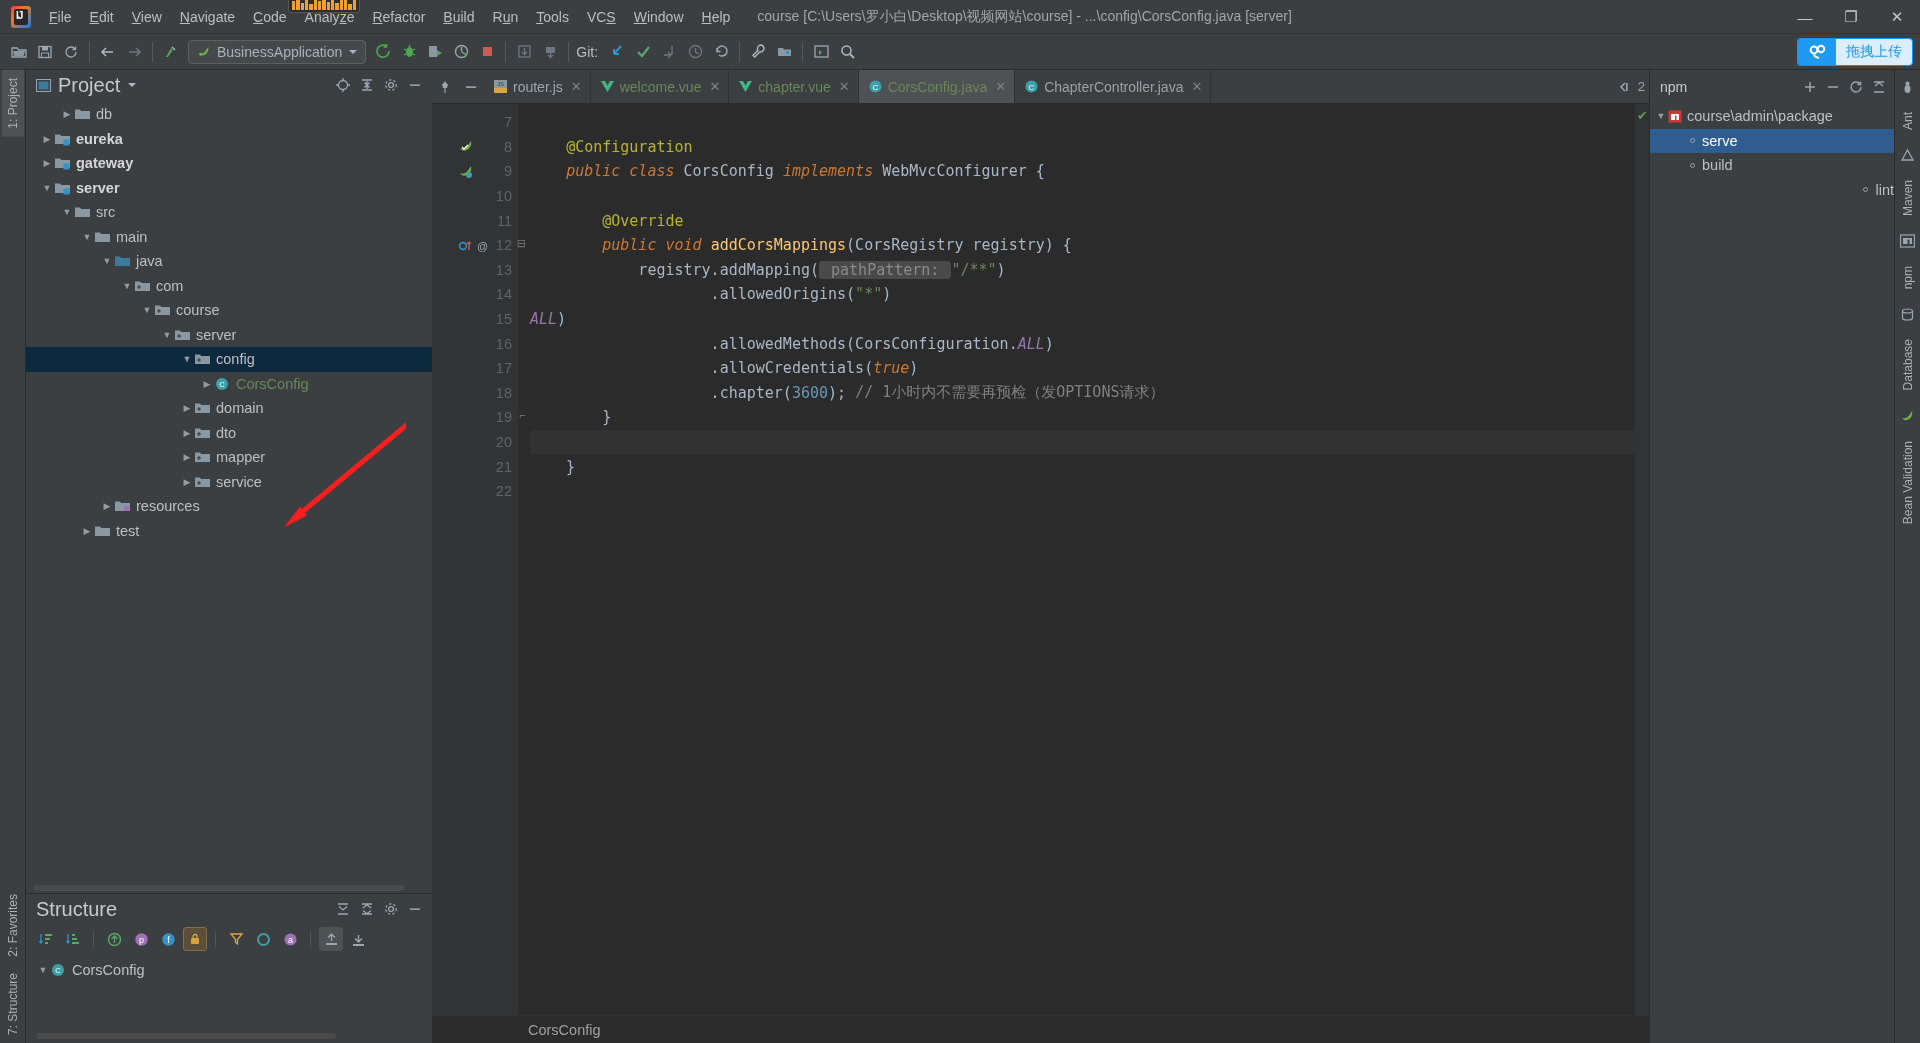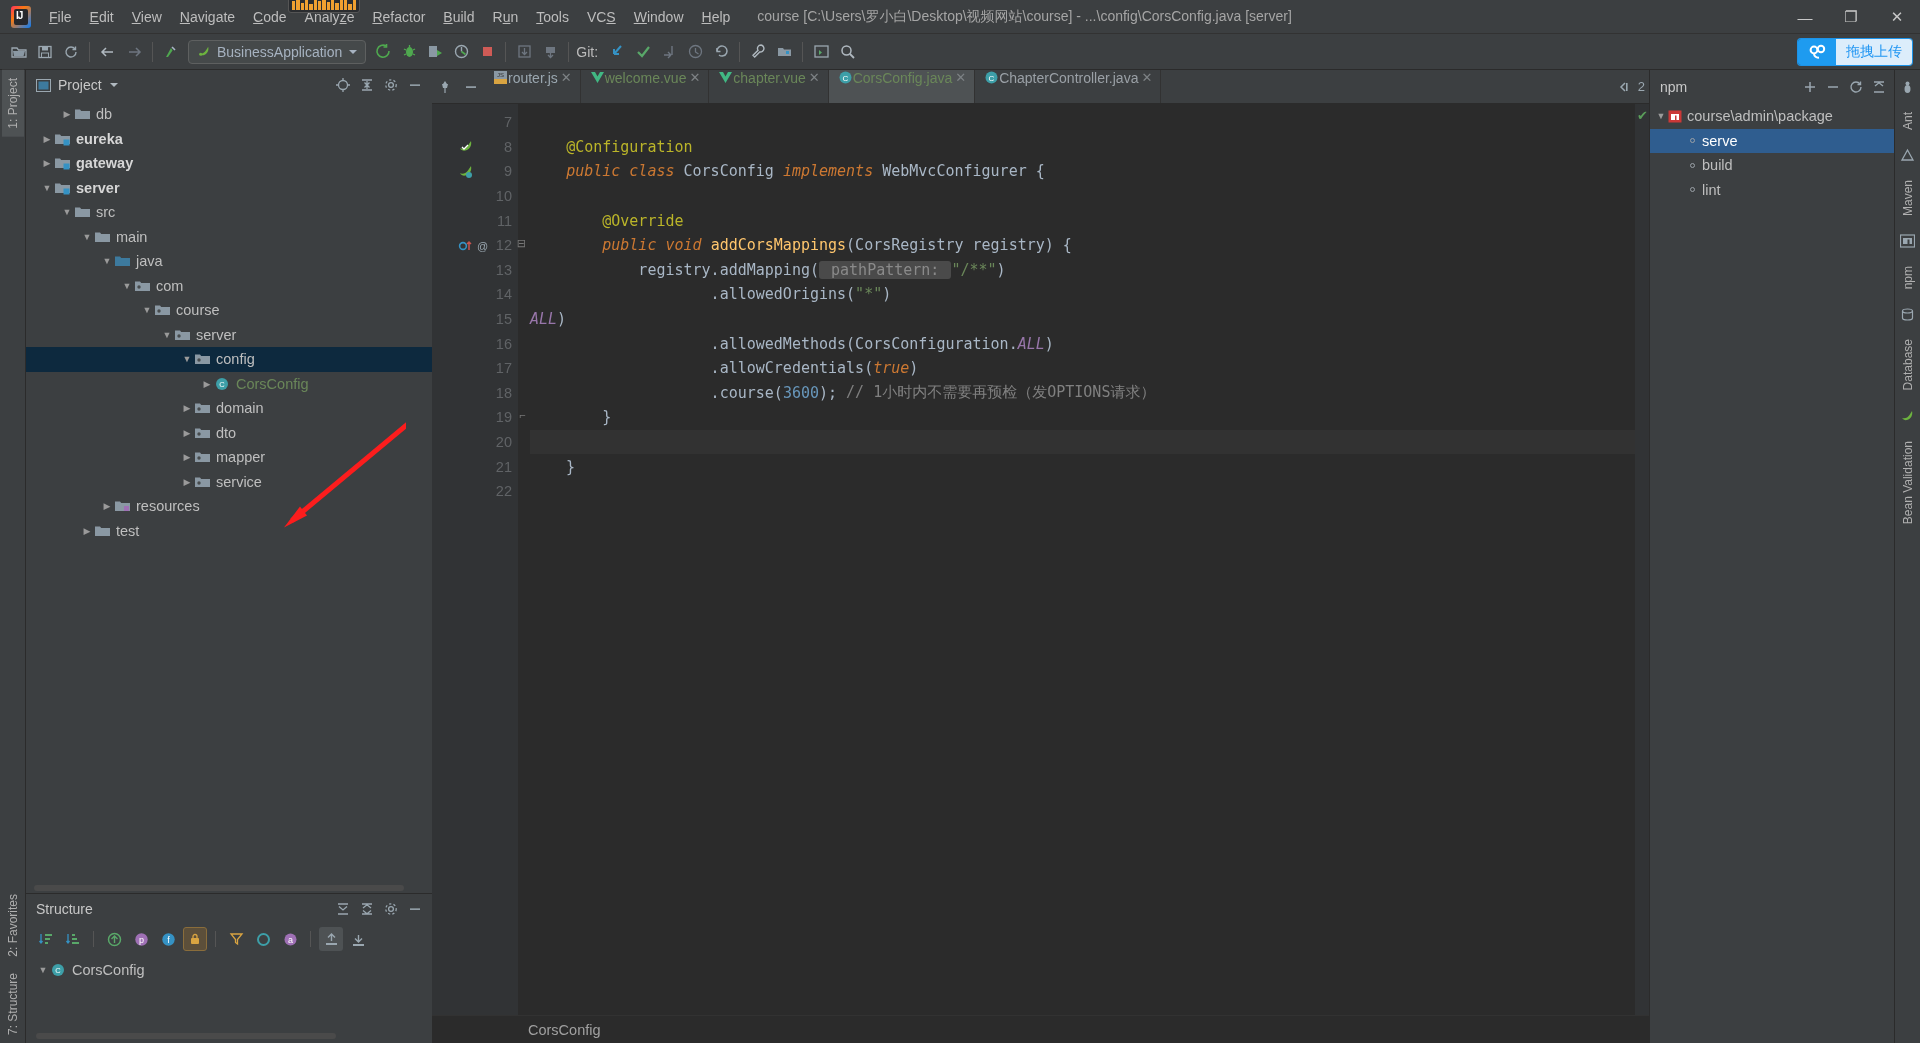--- a/index.html
+++ b/index.html
@@ -54,21 +54,21 @@
             border-right:1px solid #2b2b2b; flex:none; }
   .vstrip.right { border-right:none;border-left:1px solid #2b2b2b; }
   .vtab { writing-mode:vertical-rl; transform:rotate(180deg); padding:8px 4px; font-size:12px; color:#b0b0b0;
           white-space:nowrap; cursor:default; }
   .vtab.sel { background:#4e5254; }
   .vic { width:22px;height:22px;margin:6px 0;display:flex;align-items:center;justify-content:center;color:#a8a8a8;}
 
   
   #leftpanel { width:406px; background:#3c3f41; display:flex; flex-direction:column; flex:none;}
   .panel-head { height:30px; display:flex;align-items:center; padding:0 6px 0 10px; }
-  .panel-head .ttl{ color:#c8c8c8;font-size:14px; }
+  .panel-head .ttl{ color:#c8c8c8;font-size:20px; }
   .panel-head .acts{ margin-left:auto; display:flex; gap:2px; }
   .phbtn{width:22px;height:22px;display:flex;align-items:center;justify-content:center;color:#9aa0a6;}
   #tree { flex:1; overflow:hidden; position:relative; padding-top:2px; }
   .row { height:24.5px; display:flex; align-items:center; font-size:14.5px; color:#bfbfbf; white-space:nowrap;}
   .row.sel { background:#0d293e; }
   .arrow { width:14px;height:14px;display:flex;align-items:center;justify-content:center;flex:none;color:#9a9a9a;font-size:9px;}
   .fico { width:17px;height:14px;margin-right:5px;flex:none;position:relative;}
   .bold { font-weight:bold; color:#d6d6d6;}
   .green { color:#6a8759; }
   #treescroll{position:absolute;bottom:2px;left:8px;width:370px;height:6px;background:#4a4a4a;border-radius:3px;}
@@ -79,21 +79,21 @@
   
   #structure { height:150px; border-top:1px solid #2b2b2b; background:#3c3f41; display:flex;flex-direction:column;}
   #struct-tools{height:30px;display:flex;align-items:center;gap:3px;padding:0 8px;}
   .sbtn{width:24px;height:24px;border-radius:3px;display:flex;align-items:center;justify-content:center;font-size:12px;color:#cfcfcf;}
   #struct-list{flex:1;padding-top:4px;position:relative;}
 
   
   #editorwrap { flex:1; display:flex; flex-direction:column; min-width:0; background:#2b2b2b;}
   #tabrow { height:34px; background:#3c3f41; display:flex; align-items:stretch; border-bottom:1px solid #2b2b2b;}
   .tabbtn{width:26px;display:flex;align-items:center;justify-content:center;color:#9aa0a6;flex:none;}
-  .etab { display:flex;align-items:flex-start;padding:0 8px 0 9px;font-size:14px;color:#9aa0a6;
+  .etab { display:flex;align-items:center;gap:5px;padding:0 8px 0 9px;font-size:14px;color:#9aa0a6;
           cursor:default; white-space:nowrap; border-right:1px solid #323232;}
   .etab.active{ background:#4e5254; }
   .etab .x{color:#7d8285;font-size:13px;margin-left:3px;}
   #tabright{margin-left:auto;display:flex;align-items:center;gap:2px;padding-right:4px;}
 
   #codearea { flex:1; display:flex; position:relative; overflow:hidden; background:#2b2b2b;}
   #gutter { width:86px; background:#313335; flex:none; padding-top:6px; position:relative;}
   .gline { height:24.6px; display:flex;align-items:center;justify-content:flex-end;
            padding-right:6px; font-size:14.5px; color:#606366; }
   #code { flex:1; padding:6px 0 0 12px; position:relative; overflow:hidden;}
@@ -768,21 +768,21 @@
           <div class="cline mono"><span class="">    </span><span class="ann">@Configuration</span></div>
           <div class="cline mono"><span class="">    </span><span class="kw">public</span><span class=""> </span><span class="kw">class</span><span class="cls"> CorsConfig </span><span class="kw">implements</span><span class="cls"> WebMvcConfigurer {</span></div>
           <div class="cline mono"></div>
           <div class="cline mono"><span class="">        </span><span class="ann">@Override</span></div>
           <div class="cline mono"><span class="">        </span><span class="kw">public</span><span class=""> </span><span class="kw">void</span><span class=""> </span><span class="mth">addCorsMappings</span><span class="cls">(CorsRegistry registry) {</span></div>
           <div class="cline mono"><span class="cls">            registry.addMapping(</span><span class="hintbg"> pathPattern: </span><span class="str">"/**"</span><span class="cls">)</span></div>
           <div class="cline mono"><span class="cls">                    .allowedOrigins(</span><span class="str">"*"</span><span class="cls">)</span></div>
           <div class="cline mono"><span class="stat">ALL</span><span class="cls">)</span></div>
           <div class="cline mono"><span class="cls">                    .allowedMethods(CorsConfiguration.</span><span class="stat">ALL</span><span class="cls">)</span></div>
           <div class="cline mono"><span class="cls">                    .allowCredentials(</span><span class="kw">true</span><span class="cls">)</span></div>
-          <div class="cline mono"><span class="cls">                    .course(</span><span class="num">3600</span><span class="cls">); </span><span class="com">// 1小时内不需要再预检（发OPTIONS请求）</span></div>
+          <div class="cline mono"><span class="cls">                    .chapter(</span><span class="num">3600</span><span class="cls">); </span><span class="com">// 1小时内不需要再预检（发OPTIONS请求）</span></div>
           <div class="cline mono"><span class="cls">        }</span></div>
           <div class="cline mono" style="background: rgb(50, 50, 50);"></div>
           <div class="cline mono"><span class="cls">    }</span></div>
           <div class="cline mono"></div>
         </div>
       <div id="code-vscroll"></div>
       <div id="markerbar">
         <div class="ok">✔</div>
       </div>
     </div>
@@ -828,21 +828,21 @@
     </div>
     <div id="npmlist">
         <div class="nrow sel" style="padding-left: 40px;">
           <span class="dot"></span>
           <span>serve</span>
         </div>
         <div class="nrow" style="padding-left: 40px;">
           <span class="dot"></span>
           <span>build</span>
         </div>
-        <div class="nrow" style="padding-left: 40px;">
+        <div class="nrow" style="padding-left: 40px; justify-content: flex-end;">
           <span class="dot"></span>
           <span>lint</span>
         </div>
       </div>
   </div>
 
   <div class="vstrip right">
     <div class="vic">
       <svg width="15" height="15" viewBox="0 0 15 15">
           <ellipse cx="7.5" cy="9" rx="3" ry="4" fill="#9aa7b0"></ellipse>

